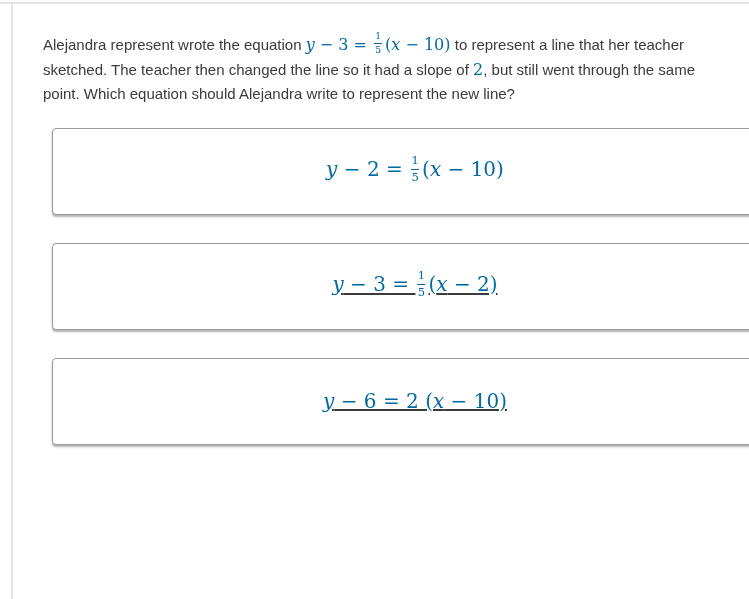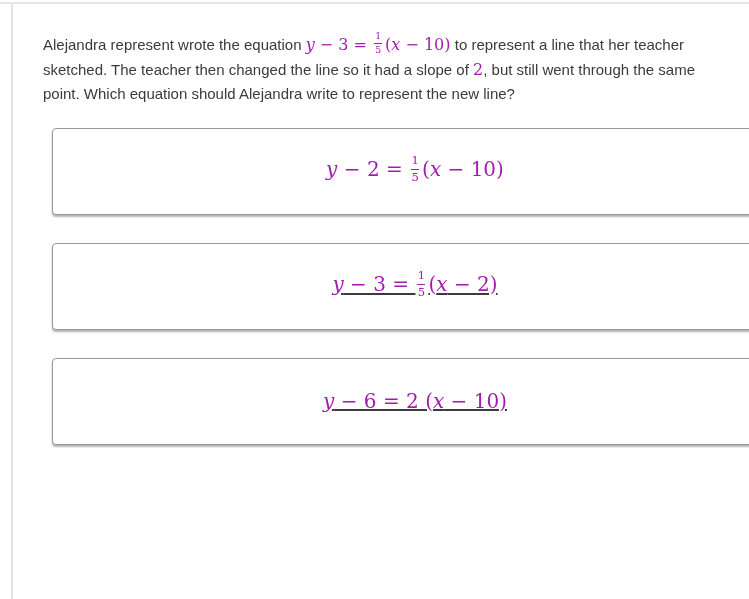--- a/index.html
+++ b/index.html
@@ -59,21 +59,21 @@
     align-items: center;
     justify-content: center;
     cursor: pointer;
   }
   .choice + .choice {
     margin-top: 28px;
     text-decoration: underline;
   }
   .math {
     font-family: "DejaVu Serif", serif;
-    color: #a21caf;
+    color: #0369a1;
     white-space: nowrap;
   }
   .math.display { font-size: 20px; }
   .math.inline  { font-size: 16px; }
   .mvar { font-style: italic; }
   .frac {
     display: inline-block;
     vertical-align: middle;
     text-align: center;
     margin: 0 3px 0 2px;

